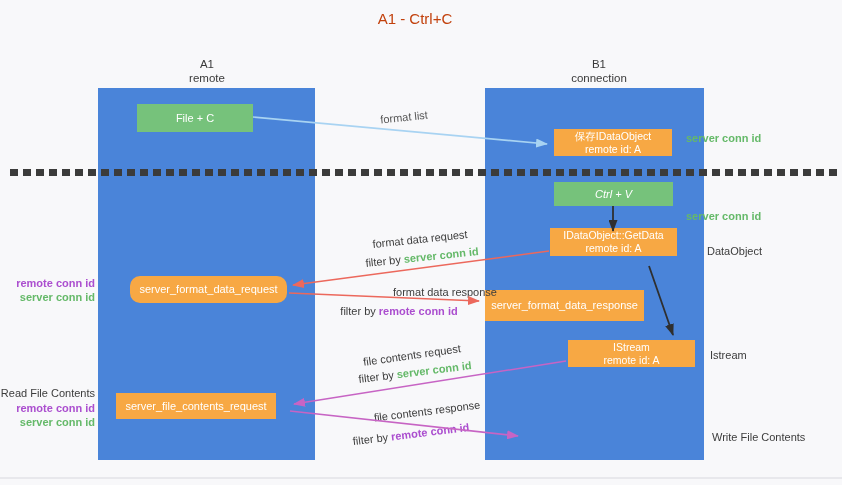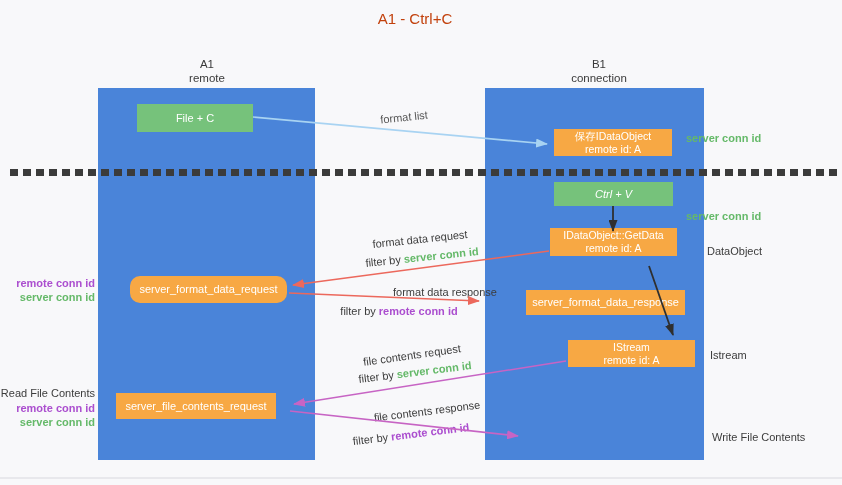--- a/index.html
+++ b/index.html
@@ -84,21 +84,21 @@
     <span>保存IDataObject</span>
     <span>remote id: A</span>
   </div>
   <div class="node" style="left: 554px; top: 182px; width: 119px; height: 24px; background-color: rgb(118, 194, 123); font-style: italic;">
     <span>Ctrl + V</span>
   </div>
   <div class="node small" style="left: 550px; top: 228px; width: 127px; height: 28px; background-color: rgb(247, 168, 68);">
     <span>IDataObject::GetData</span>
     <span>remote id: A</span>
   </div>
-  <div class="node" style="left: 485px; top: 290px; width: 159px; height: 25px; background-color: rgb(247, 168, 68); margin-left: 41px;">
+  <div class="node" style="left: 485px; top: 290px; width: 159px; height: 31px; background-color: rgb(247, 168, 68);">
     <span>server_format_data_response</span>
   </div>
   <div class="node small" style="left: 568px; top: 340px; width: 127px; height: 27px; background-color: rgb(247, 168, 68);">
     <span>IStream</span>
     <span>remote id: A</span>
   </div>
 
   <div class="side-label bold" style="left: 686px; top: 132px; color: rgb(101, 185, 105);">server conn id</div>
   <div class="side-label bold" style="left: 686px; top: 210px; color: rgb(101, 185, 105);">server conn id</div>
   <div class="side-label" style="left:707px;top:245px;">DataObject</div>

